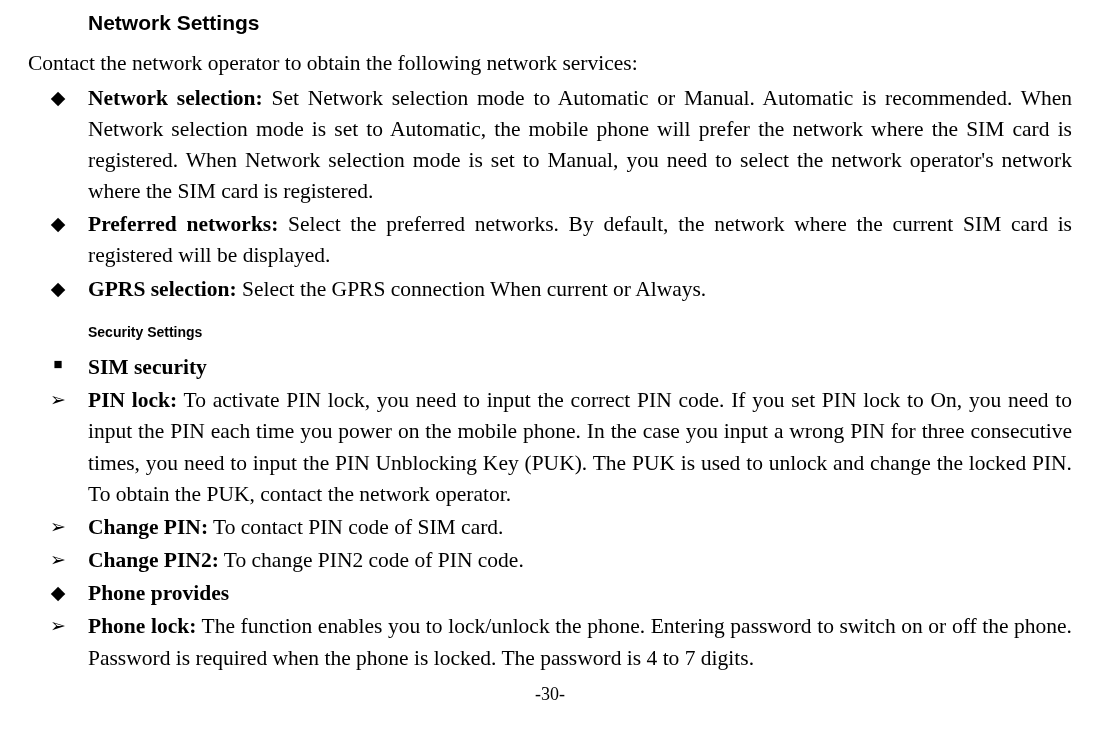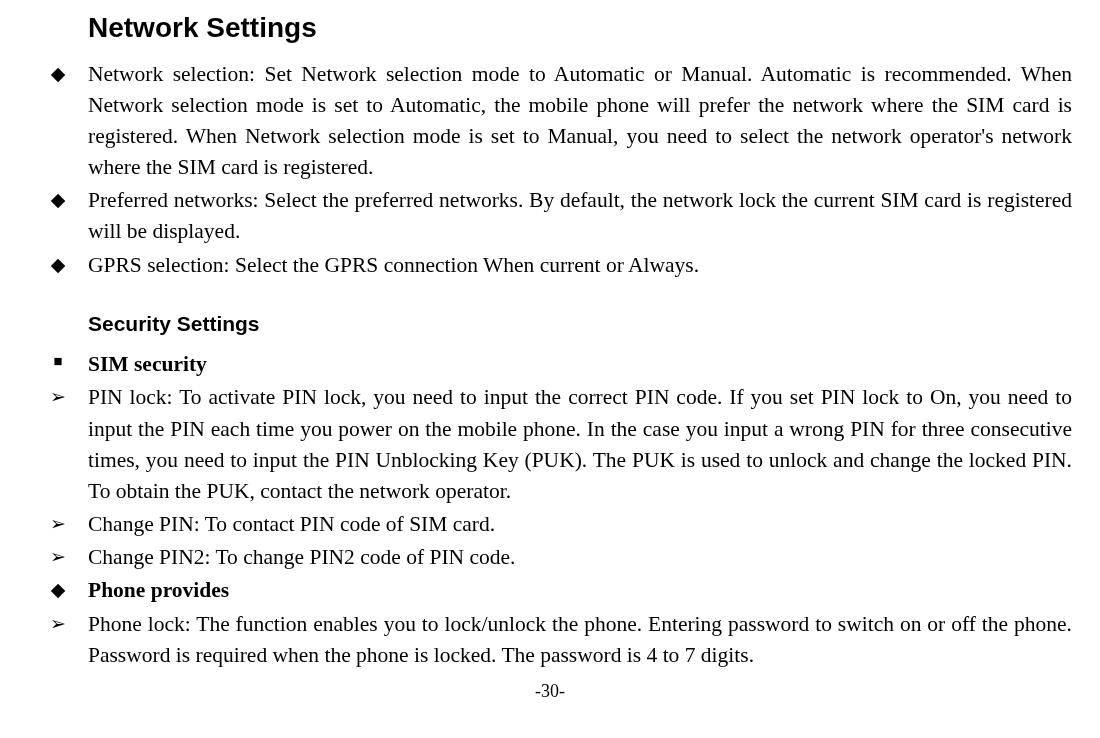--- a/index.html
+++ b/index.html
@@ -14,29 +14,29 @@
     overflow: hidden;
   }
   .page {
     padding: 8px 28px 0 28px;
     text-align: justify;
     line-height: 1.45;
   }
   .heading {
     font-family: Arial, sans-serif;
     font-weight: bold;
-    font-size: 28px;
+    font-size: 21px;
     margin: 0 0 10px 60px;
     text-align: left;
   }
   .heading2 {
     font-family: Arial, sans-serif;
     font-weight: bold;
-    font-size: 21px;
-    margin: 28px 0 10px 60px;
+    font-size: 14px;
+    margin: 17px 0 10px 60px;
     text-align: left;
   }
   .intro {
     margin: 0 0 3px 0;
     text-align: left;
   }
   .list {
     margin: 0;
     padding: 0;
     list-style: none;
@@ -52,46 +52,47 @@
     text-align: center;
     font-size: 19px;
     line-height: 1.5;
     padding-top: 1px;
   }
   .item-body {
     flex: 1 1 auto;
     text-align: justify;
   }
   .item-title {
-    font-weight: normal;
+    font-weight: bold;
   }
   .item-title-sq {
     font-weight: bold;
     font-family: Liberation Serif, serif;
   }
   .page-num {
     text-align: center;
     font-size: 18px;
     margin-top: 10px;
   }
   .sq { font-size: 15px; }
 </style>
 </head>
 <body>
 
 <div class="page">
   <div class="heading">Network Settings</div>
+  <div class="intro">Contact the network operator to obtain the following network services:</div>
   <ul class="list">
     <li>
       <span class="bullet">◆</span>
       <span class="item-body"><span class="item-title">Network selection:</span><span> Set Network selection mode to Automatic or Manual. Automatic is recommended. When Network selection mode is set to Automatic, the mobile phone will prefer the network where the SIM card is registered. When Network selection mode is set to Manual, you need to select the network operator's network where the SIM card is registered.</span></span>
     </li>
     <li>
       <span class="bullet">◆</span>
-      <span class="item-body"><span class="item-title">Preferred networks:</span><span> Select the preferred networks. By default, the network lock the current SIM card is registered will be displayed.</span></span>
+      <span class="item-body"><span class="item-title">Preferred networks:</span><span> Select the preferred networks. By default, the network where the current SIM card is registered will be displayed.</span></span>
     </li>
     <li>
       <span class="bullet">◆</span>
       <span class="item-body"><span class="item-title">GPRS selection:</span><span> Select the GPRS connection When current or Always.</span></span>
     </li>
   </ul>
 
   <div class="heading2">Security Settings</div>
   <ul class="list">
     <li>

